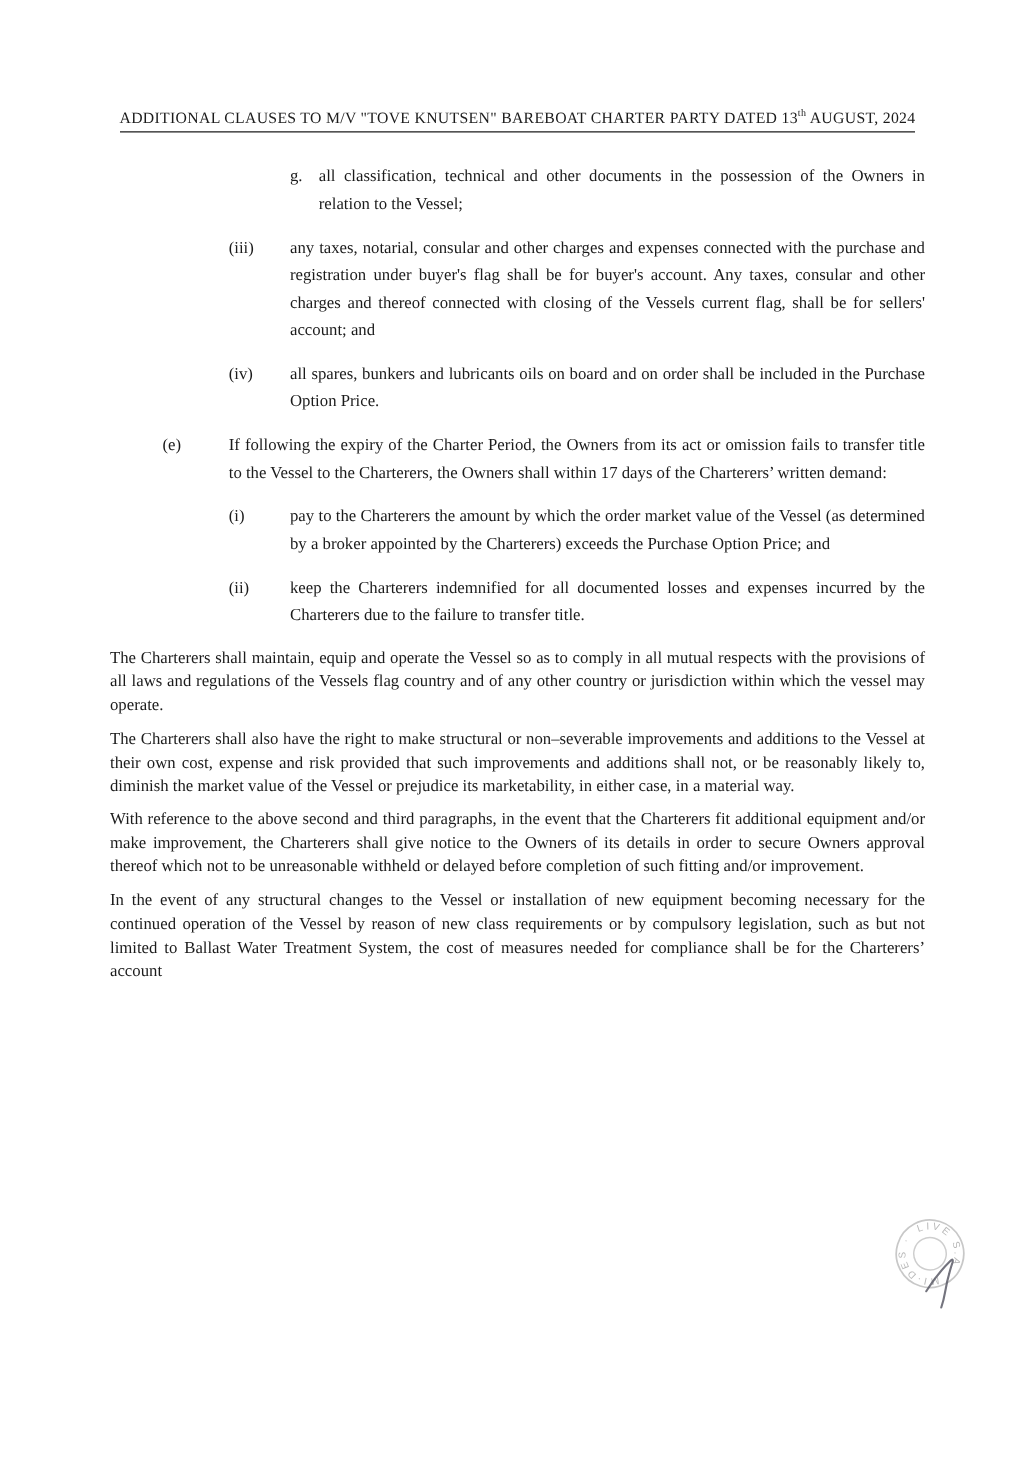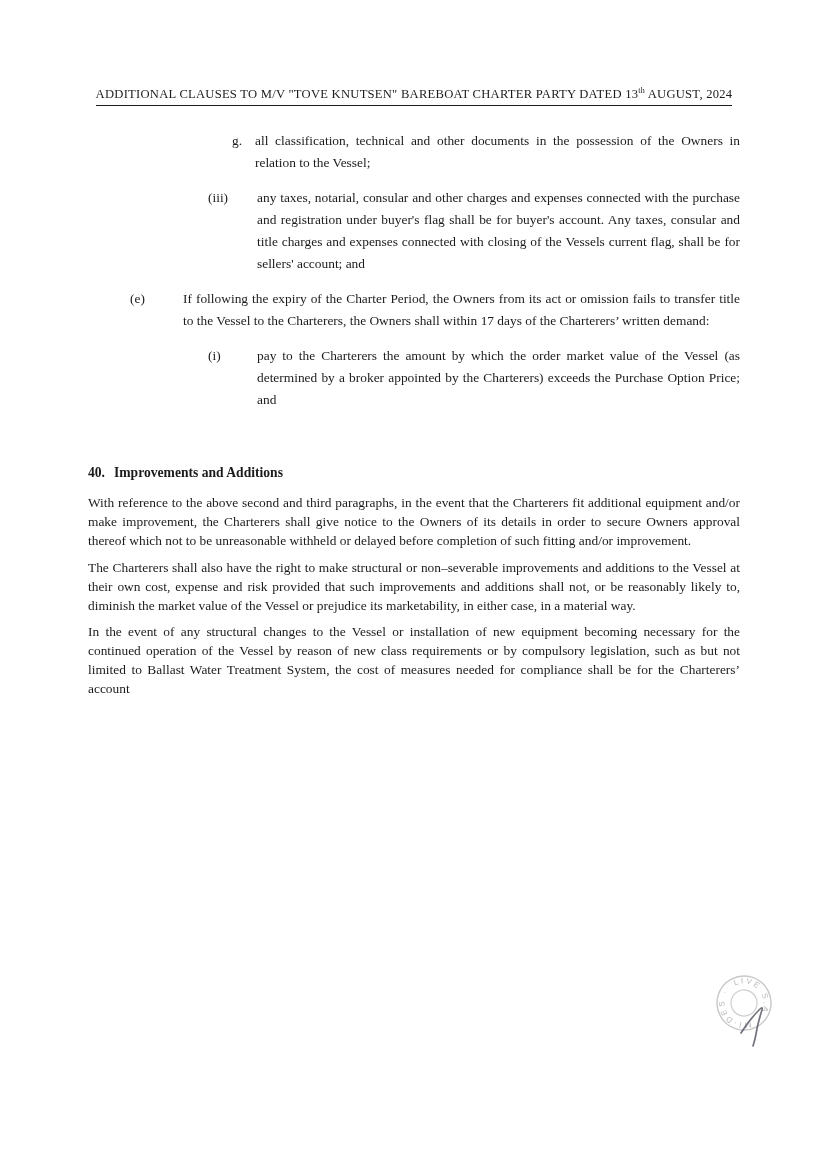--- a/index.html
+++ b/index.html
@@ -28,21 +28,21 @@
     text-align: center;
   }
   .doc-title sup { font-size: 8px; vertical-align: super; font-family: Liberation Serif, serif; }
   
   .clause-row { display: flex; margin-bottom: 13px; font-size: 13.4px; line-height: 22px; }
   .clause-row .clause-label { flex: 0 0 auto; }
   .clause-row .clause-text { flex: 1 1 auto; text-align: justify; }
   .lvl-g      { margin-left: 144px; }
   .lvl-g      .clause-label { width: 23px; }
   .lvl-roman  { margin-left: 95px; }
-  .lvl-roman  .clause-label { width: 49px; margin-left: 25px; }
+  .lvl-roman  .clause-label { width: 49px; }
   .lvl-letter { margin-left: 42px; }
   .lvl-letter .clause-label { width: 53px; }
   
   .section-heading {
     display: flex;
     margin: 53px 0 11px 0;
     font-size: 13.6px;
     font-weight: bold;
     line-height: 18px;
   }
@@ -79,42 +79,47 @@
 
   <h1 class="doc-title"><span>ADDITIONAL CLAUSES TO M/V "TOVE KNUTSEN" BAREBOAT CHARTER PARTY DATED 13</span><sup>th</sup><span> AUGUST, 2024</span></h1>
 
   <div class="clause-row lvl-g">
     <span class="clause-label">g.</span>
     <span class="clause-text">all classification, technical and other documents in the possession of the Owners in relation to the Vessel;</span>
   </div>
 
   <div class="clause-row lvl-roman">
     <span class="clause-label">(iii)</span>
-    <span class="clause-text">any taxes, notarial, consular and other charges and expenses connected with the purchase and registration under buyer's flag shall be for buyer's account. Any taxes, consular and title charges and expenses connected with closing of the Vessels current flag, shall be for sellers' account; and</span>
+    <span class="clause-text">any taxes, notarial, consular and other charges and expenses connected with the purchase and registration under buyer's flag shall be for buyer's account. Any taxes, consular and other charges and thereof connected with closing of the Vessels current flag, shall be for sellers' account; and</span>
   </div>
 
+  <div class="clause-row lvl-roman">
+    <span class="clause-label">(iv)</span>
+    <span class="clause-text">all spares, bunkers and lubricants oils on board and on order shall be included in the Purchase Option Price.</span>
+  </div>
 
   <div class="clause-row lvl-letter">
     <span class="clause-label">(e)</span>
     <span class="clause-text">If following the expiry of the Charter Period, the Owners from its act or omission fails to transfer title to the Vessel to the Charterers, the Owners shall within 17 days of the Charterers’ written demand:</span>
   </div>
 
   <div class="clause-row lvl-roman">
     <span class="clause-label">(i)</span>
     <span class="clause-text">pay to the Charterers the amount by which the order market value of the Vessel (as determined by a broker appointed by the Charterers) exceeds the Purchase Option Price; and</span>
   </div>
 
+  <div class="clause-row lvl-roman">
+    <span class="clause-label">(ii)</span>
+    <span class="clause-text">keep the Charterers indemnified for all documented losses and expenses incurred by the Charterers due to the failure to transfer title.</span>
+  </div>
 
-  <h2 class="section-heading">
-    <span class="section-number">40.</span>
-    <span>Improvements and Additions</span>
-  </h2>
 
+  <p class="para">The Charterers shall maintain, equip and operate the Vessel so as to comply in all mutual respects with the provisions of all laws and regulations of the Vessels flag country and of any other country or jurisdiction within which the vessel may operate.</p>
+  <p class="para">The Charterers shall also have the right to make structural or non–severable improvements and additions to the Vessel at their own cost, expense and risk provided that such improvements and additions shall not, or be reasonably likely to, diminish the market value of the Vessel or prejudice its marketability, in either case, in a material way.</p>
   <p class="para">With reference to the above second and third paragraphs, in the event that the Charterers fit additional equipment and/or make improvement, the Charterers shall give notice to the Owners of its details in order to secure Owners approval thereof which not to be unreasonable withheld or delayed before completion of such fitting and/or improvement.</p>
-  <p class="para">The Charterers shall also have the right to make structural or non–severable improvements and additions to the Vessel at their own cost, expense and risk provided that such improvements and additions shall not, or be reasonably likely to, diminish the market value of the Vessel or prejudice its marketability, in either case, in a material way.</p>
   <p class="para">In the event of any structural changes to the Vessel or installation of new equipment becoming necessary for the continued operation of the Vessel by reason of new class requirements or by compulsory legislation, such as but not limited to Ballast Water Treatment System, the cost of measures needed for compliance shall be for the Charterers’ account</p>
 
   <svg class="stamp" viewBox="0 0 62 62" xmlns="http://www.w3.org/2000/svg">
     <circle cx="31" cy="31" r="27" fill="none" stroke="#b3b3b3" stroke-width="1.4"></circle>
     <circle cx="31" cy="31" r="13" fill="none" stroke="#bcbcbc" stroke-width="1.2"></circle>
     <defs>
       <path id="stamp-ring-path" d="M 31,11.5 A 19.5,19.5 0 1,1 30.99,11.5" fill="none"></path>
     </defs>
     <text font-size="8" letter-spacing="2.2" fill="#9d9d9d" font-family="Liberation Sans, sans-serif">
       <textPath href="#stamp-ring-path">LIVE S.A · MI·DES ·</textPath>

